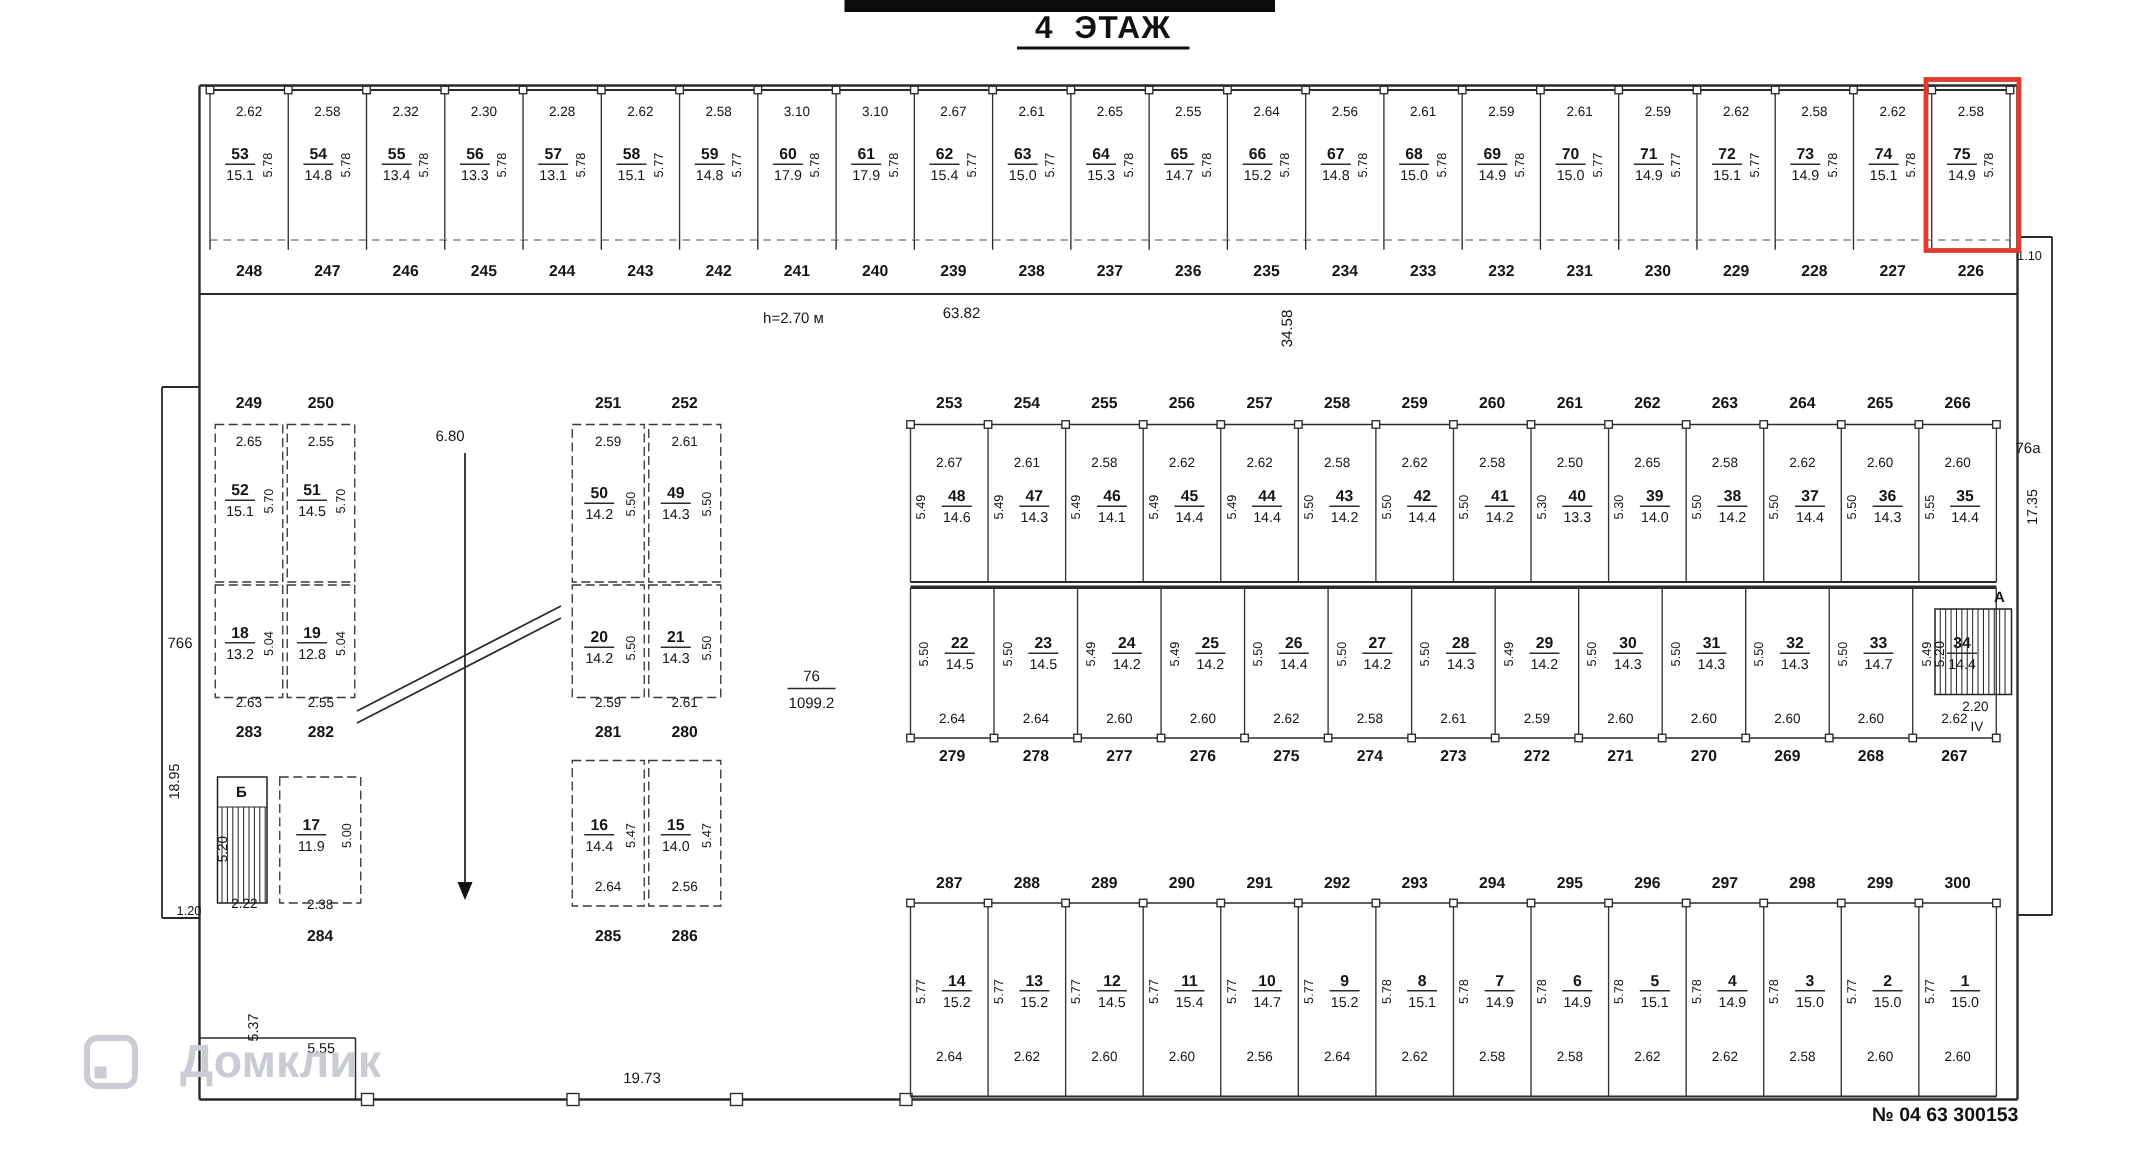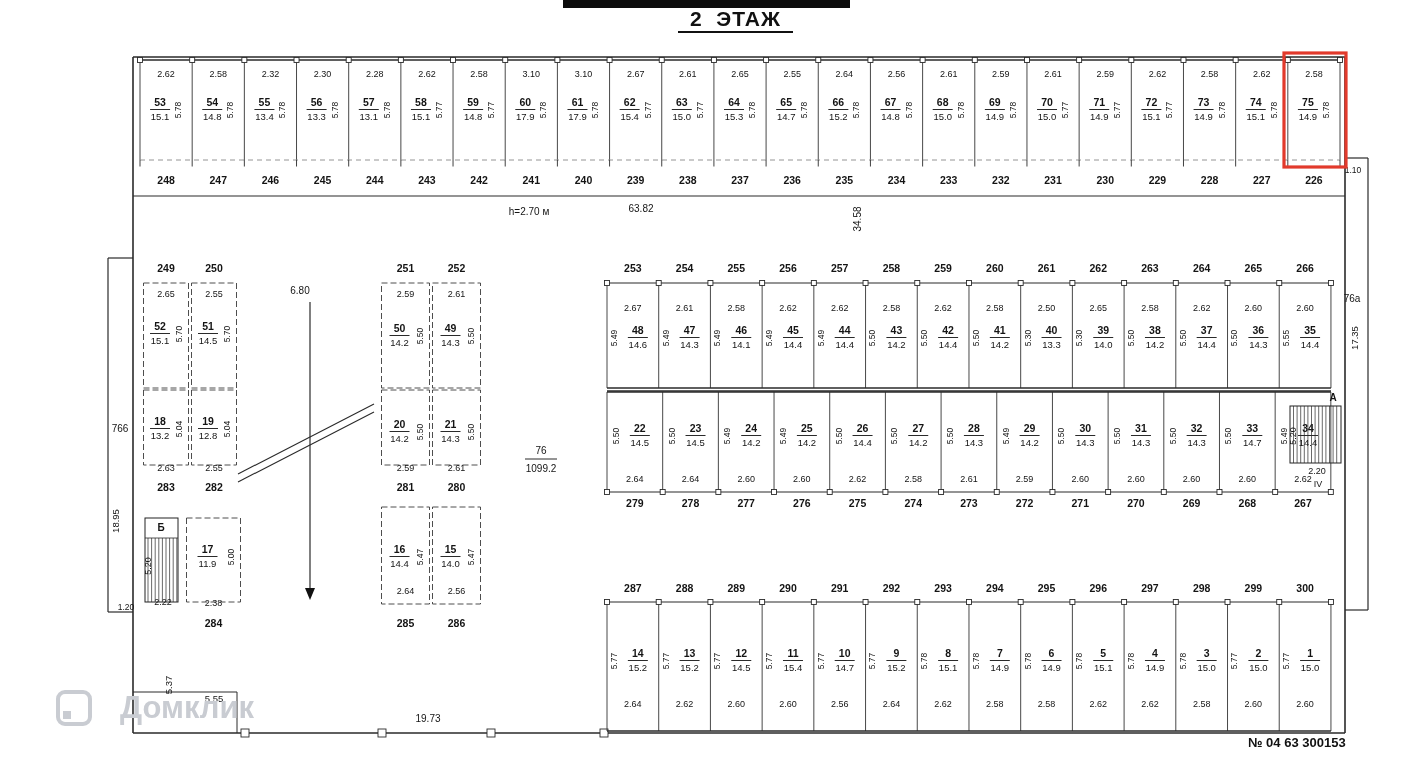--- a/index.html
+++ b/index.html
@@ -14,21 +14,21 @@
   .watermark{position:absolute;left:56px;top:690px;display:flex;align-items:center;gap:28px;
              color:#c9ccd2;font-size:31px;font-weight:bold;}
   .wm-icon{width:28px;height:28px;border:4px solid #c9ccd2;border-radius:9px;position:relative;display:inline-block;}
   .wm-icon::after{content:"";position:absolute;left:3px;bottom:3px;width:8px;height:8px;background:#c9ccd2;}
   .docnum{position:absolute;left:1248px;top:735px;font-size:13px;font-weight:bold;}
 </style>
 </head>
 <body>
 
 <div class="top-bar"></div>
-<div class="title"><span>2  ЭТАЖ</span></div>
+<div class="title"><span>4  ЭТАЖ</span></div>
 
 <svg id="plan" width="1419" height="768" viewBox="0 0 1419 768">
     <line x1="133" y1="57" x2="1345" y2="57" stroke="#2a2a2a" stroke-width="1.6" stroke-dasharray="none"></line>
     <line x1="133" y1="57" x2="133" y2="733" stroke="#2a2a2a" stroke-width="1.6" stroke-dasharray="none"></line>
     <line x1="133" y1="733" x2="1345" y2="733" stroke="#2a2a2a" stroke-width="1.6" stroke-dasharray="none"></line>
     <line x1="1345" y1="57" x2="1345" y2="733" stroke="#2a2a2a" stroke-width="1.6" stroke-dasharray="none"></line>
     <line x1="1345" y1="158" x2="1368" y2="158" stroke="#2a2a2a" stroke-width="1.2" stroke-dasharray="none"></line>
     <line x1="1368" y1="158" x2="1368" y2="610" stroke="#2a2a2a" stroke-width="1.2" stroke-dasharray="none"></line>
     <line x1="1368" y1="610" x2="1345" y2="610" stroke="#2a2a2a" stroke-width="1.2" stroke-dasharray="none"></line>
     <line x1="133" y1="258" x2="108" y2="258" stroke="#2a2a2a" stroke-width="1.2" stroke-dasharray="none"></line>

